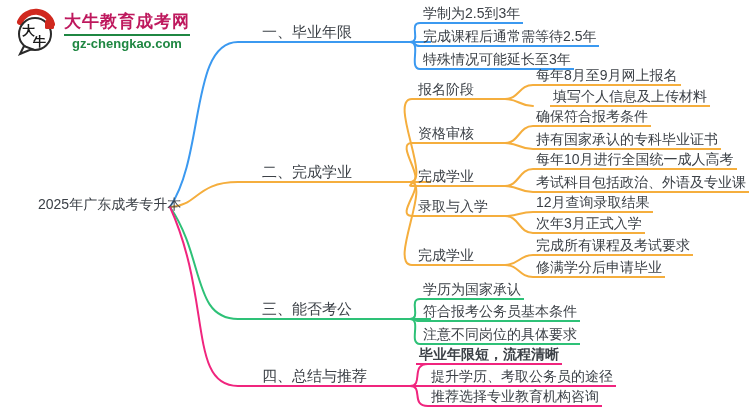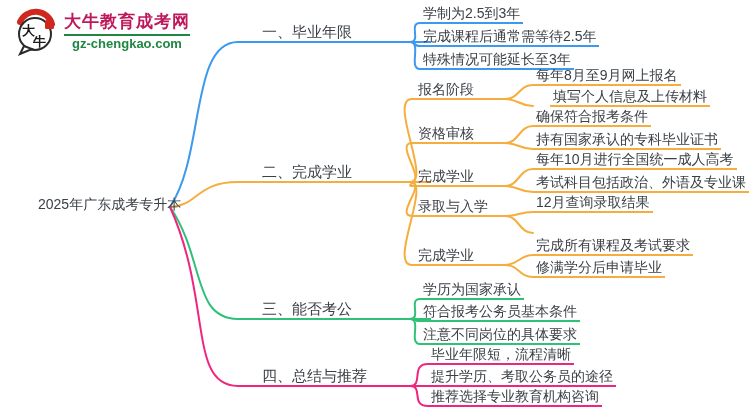--- a/index.html
+++ b/index.html
@@ -105,28 +105,29 @@
   <div class="node sub-label b-orange" style="left:412px;top:125px;">资格审核</div>
   <div class="node b-orange" style="left:533px;top:108px;">确保符合报考条件</div>
   <div class="node b-orange" style="left:533px;top:131px;">持有国家承认的专科毕业证书</div>
 
   <div class="node sub-label b-orange" style="left:412px;top:168px;">完成学业</div>
   <div class="node b-orange" style="left:533px;top:151px;">每年10月进行全国统一成人高考</div>
   <div class="node b-orange" style="left:533px;top:174px;">考试科目包括政治、外语及专业课</div>
 
   <div class="node sub-label b-orange" style="left:412px;top:198px;">录取与入学</div>
   <div class="node b-orange" style="left:533px;top:194px;">12月查询录取结果</div>
+  <div class="node b-orange" style="left:533px;top:215px;">次年3月正式入学</div>
 
   <div class="node sub-label b-orange" style="left:412px;top:247px;">完成学业</div>
   <div class="node b-orange" style="left:533px;top:237px;">完成所有课程及考试要求</div>
   <div class="node b-orange" style="left:533px;top:259px;">修满学分后申请毕业</div>
 
   <div class="node branch-label b-green" style="left:238px;top:301px;">三、能否考公</div>
   <div class="node b-green" style="left:420px;top:281px;">学历为国家承认</div>
   <div class="node b-green" style="left:420px;top:303px;">符合报考公务员基本条件</div>
   <div class="node b-green" style="left:420px;top:326px;">注意不同岗位的具体要求</div>
 
   <div class="node branch-label b-pink" style="left:238px;top:368px;">四、总结与推荐</div>
-  <div class="node b-pink" style="left:428px;top:346px;">毕业年限短，流程清晰</div>
+  <div class="node b-pink" style="left:416px;top:346px;font-weight:bold;">毕业年限短，流程清晰</div>
   <div class="node b-pink" style="left:428px;top:368px;">提升学历、考取公务员的途径</div>
   <div class="node b-pink" style="left:428px;top:388px;">推荐选择专业教育机构咨询</div>
 
 </div>
 
 </body></html>

